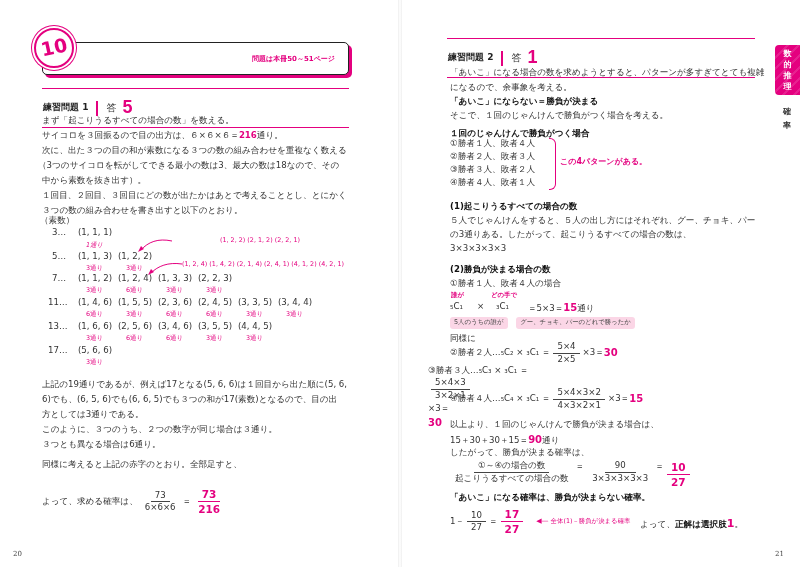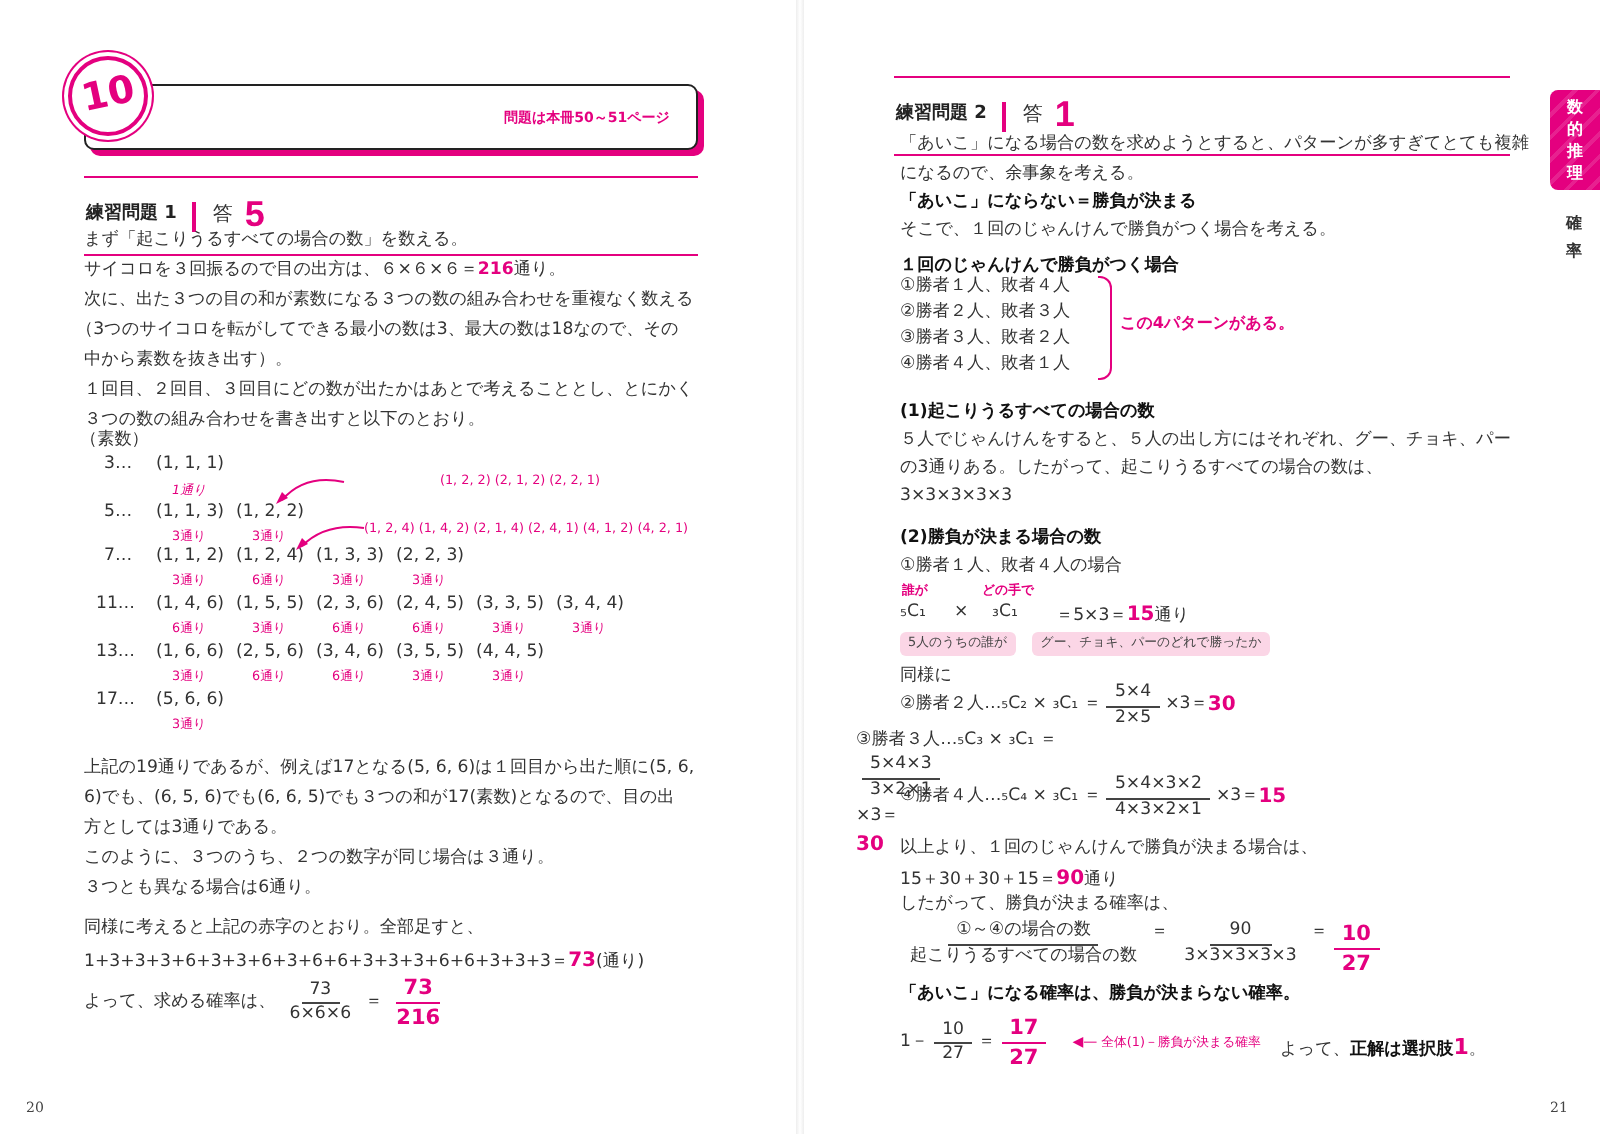--- a/index.html
+++ b/index.html
@@ -139,23 +139,20 @@
 
   <div>
     <div class="txt" style="left:42px; top:378px;">上記の19通りであるが、例えば17となる(5, 6, 6)は１回目から出た順に(5, 6,</div>
     <div class="txt" style="left:42px; top:393px;">6)でも、(6, 5, 6)でも(6, 6, 5)でも３つの和が17(素数)となるので、目の出</div>
     <div class="txt" style="left:42px; top:408px;">方としては3通りである。</div>
     <div class="txt" style="left:42px; top:423px;">このように、３つのうち、２つの数字が同じ場合は３通り。</div>
     <div class="txt" style="left:42px; top:438px;">３つとも異なる場合は6通り。</div>
   </div>
 
   <div class="txt" style="left:42px; top:458px;">同様に考えると上記の赤字のとおり。全部足すと、</div>
-  <div class="txt" style="left:42px; top:473px;">
-    <span>1+3+3+3+6+3+3+6+3+6+6+3+3+3+6+6+3+3+3＝</span><span class="pink b" style="font-size:10px;">73</span><span>(通り)</span>
-  </div>
 
   <div class="txt" style="left:42px; top:487px; display:flex; align-items:center;">
     <span>よって、求める確率は、</span>
     <span class="frac">
         <span class="num">73</span>
         <span class="den">6×6×6</span>
       </span>
     <span>＝</span>
     <span class="frac pinkfrac">
         <span class="num">73</span>

